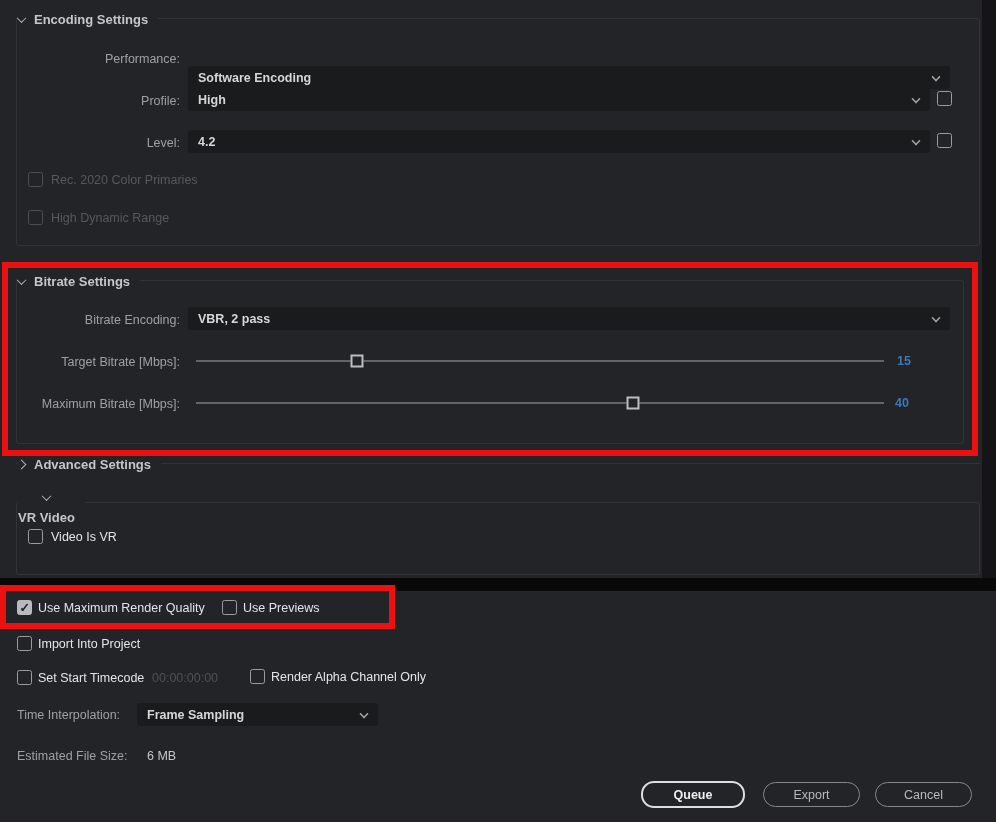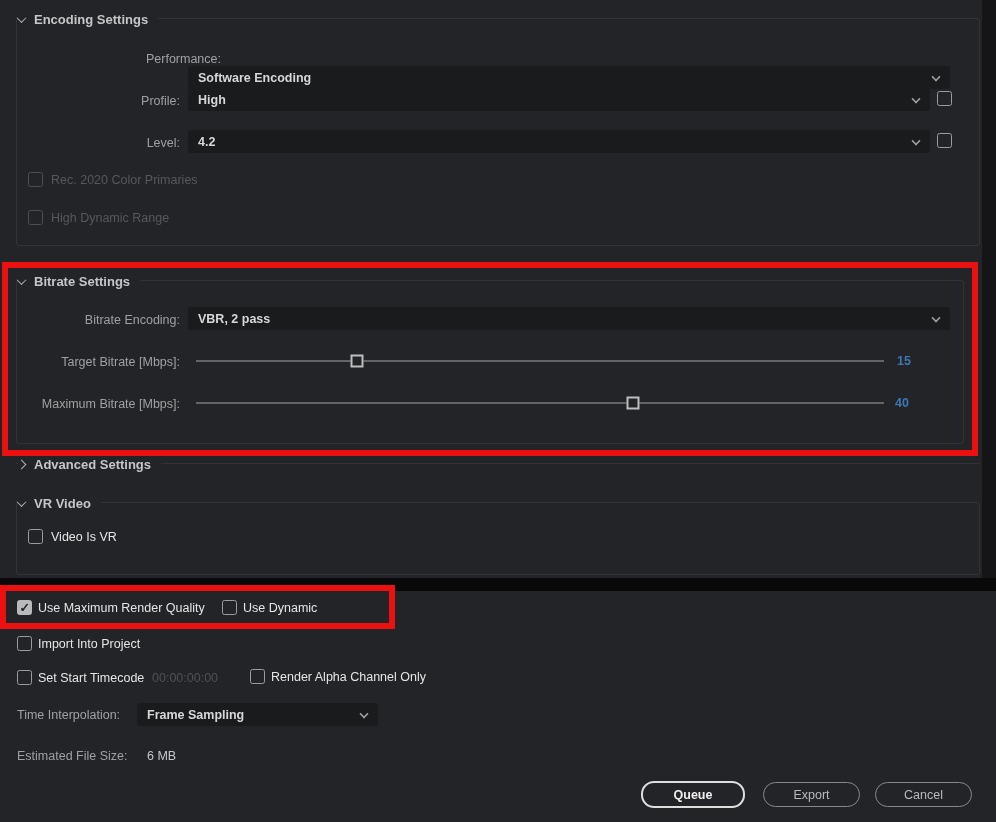--- a/index.html
+++ b/index.html
@@ -86,21 +86,21 @@
 
 <div class="abs panel-top"></div>
 <div class="abs right-gutter"></div>
 
 <div class="abs section-box" style="left:16px; top:18px; width:964px; height:228px;"></div>
 <div class="abs section-header" style="left:18px; top:10px;">
   <span class="chev down"></span>
   <span class="section-title">Encoding Settings</span>
 </div>
 
-<div class="abs row-label" style="top:51px;margin-left:41px;">Performance:</div>
+<div class="abs row-label" style="top:51px;">Performance:</div>
 <div class="dropdown" style="left:188px; top:46px; width:762px;margin-top:20px;">
   <span>Software Encoding</span>
   <span class="dd-chev"></span>
 </div>
 
 <div class="abs row-label" style="top:93px;">Profile:</div>
 <div class="dropdown" style="left:188px; top:88px; width:742px;">
   <span>High</span>
   <span class="dd-chev"></span>
 </div>
@@ -143,34 +143,34 @@
 </div>
 <div class="abs blue-value" style="left:895px; top:396px;">40</div>
 
 <div class="abs section-line" style="left:16px; top:463px; width:964px;"></div>
 <div class="abs section-header" style="left:18px; top:455px;">
   <span class="chev right"></span>
   <span class="section-title">Advanced Settings</span>
 </div>
 
 <div class="abs section-box" style="left:16px; top:502px; width:964px; height:73px;"></div>
-<div class="abs section-header" style="left:18px; top:494px;">
+<div class="abs section-header" style="left:18px; top:494px;flex-direction:column;">
   <span class="chev down"></span>
   <span class="section-title">VR Video</span>
 </div>
 <span class="checkbox" style="left:28px; top:529px;"></span>
 <div class="abs check-label" style="left:51px; top:529px;">Video Is VR</div>
 
 <div class="abs sep-band"></div>
 <div class="abs panel-bottom"></div>
 
 <span class="checkbox checked" style="left:17px; top:600px; z-index:2;"></span>
 <div class="abs check-label" style="left:38px; top:600px;">Use Maximum Render Quality</div>
 <span class="checkbox" style="left:222px; top:600px;"></span>
-<div class="abs check-label" style="left:243px; top:600px;">Use Dynamic</div>
+<div class="abs check-label" style="left:243px; top:600px;">Use Previews</div>
 
 <span class="checkbox" style="left:17px; top:636px;"></span>
 <div class="abs check-label" style="left:38px; top:636px;">Import Into Project</div>
 
 <span class="checkbox" style="left:17px; top:670px;"></span>
 <div class="abs check-label" style="left:38px; top:670px;">Set Start Timecode</div>
 <div class="abs tc-disabled" style="left:152px; top:671px;">00:00:00:00</div>
 <span class="checkbox" style="left:250px; top:669px;"></span>
 <div class="abs check-label" style="left:271px; top:669px;">Render Alpha Channel Only</div>
 

